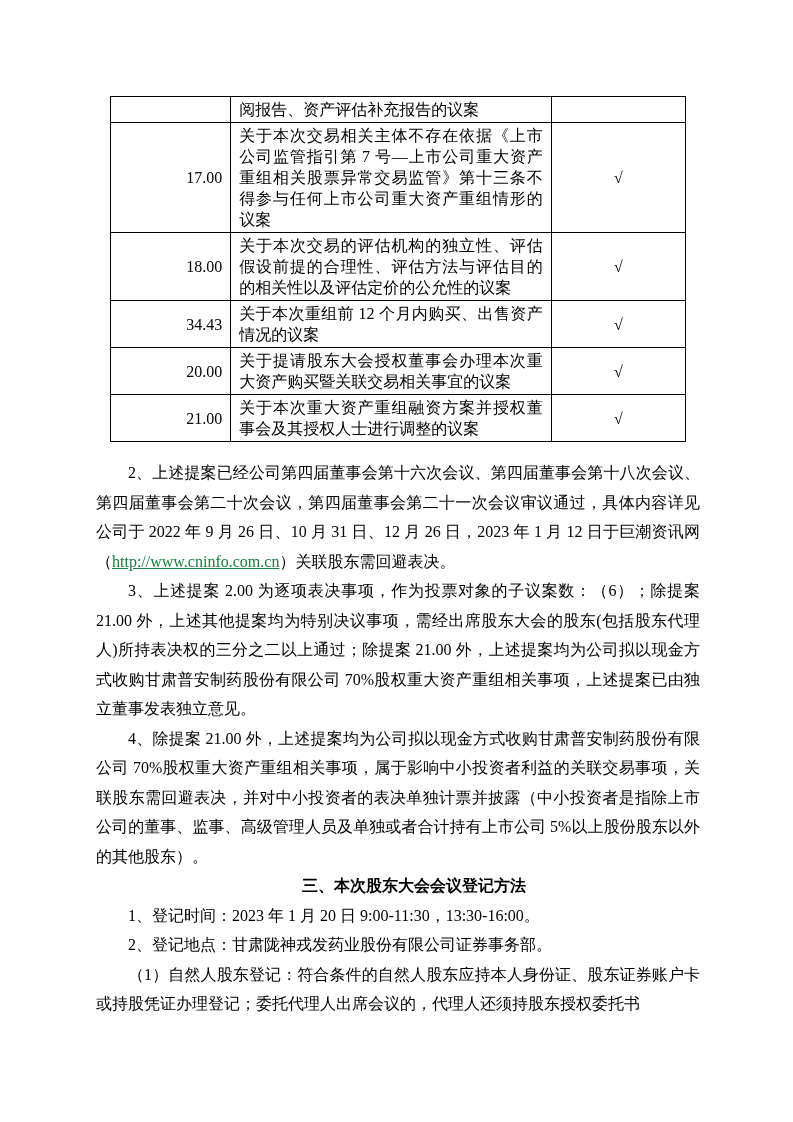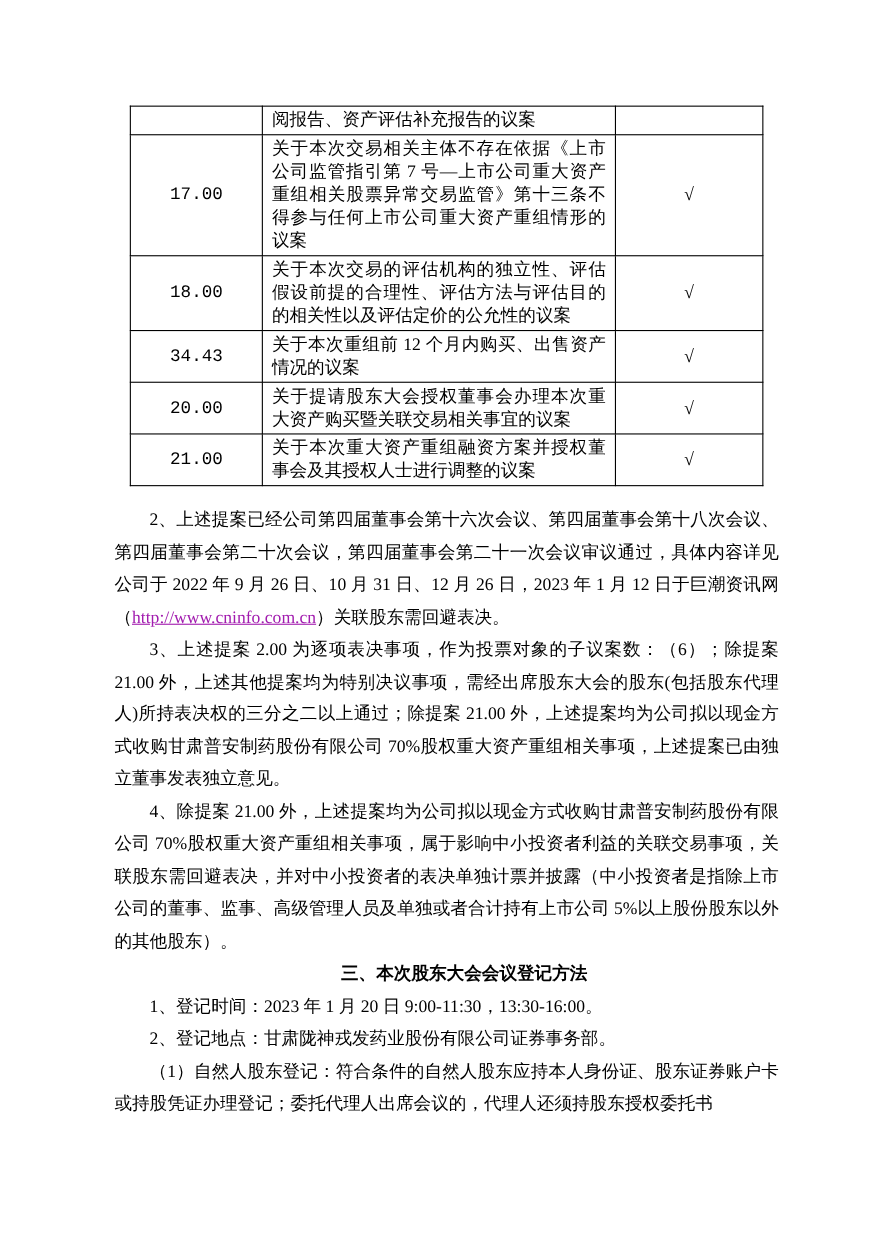--- a/index.html
+++ b/index.html
@@ -2,43 +2,43 @@
 <html><head>
 <meta charset="utf-8">
 <style>
   html,body{margin:0;padding:0;}
   body{
     width:793px;height:1122px;background:#ffffff;color:#000000;
     font-family:"Liberation Serif","DejaVu Serif",serif;
     position:relative;overflow:hidden;
   }
   .content{
-    position:absolute;left:104px;top:96px;width:604px;
+    position:absolute;left:96px;top:96px;width:604px;
   }
   table.proposals{
     width:576px;margin:0 auto;border-collapse:collapse;
     font-size:16px;line-height:21px;table-layout:fixed;
   }
   table.proposals td{
     border:1.5px solid #000;padding:2px 8px;vertical-align:middle;
     overflow:hidden;
   }
-  td.num{width:103px;text-align:center;font-family:Liberation Mono, monospace;}
+  td.num{width:103px;text-align:right;font-family:Liberation Serif, serif;}
   td.txt{width:303px;text-align:justify;}
   td.chk{width:117px;text-align:center;}
   .para{
     font-size:16px;line-height:29.5px;text-align:justify;
     text-indent:32px;margin:0;
   }
   .para.first{margin-top:16px;}
   .heading{
     font-size:16px;line-height:29.5px;font-weight:bold;
     text-indent:32px;margin:0;text-align:center;
   }
-  a.doclink{color:#a21caf;text-decoration:underline;}
+  a.doclink{color:#15803d;text-decoration:underline;}
 </style>
 </head>
 <body>
 
 <div class="content">
 
   <table class="proposals">
     <tbody>
       <tr>
         <td class="num"></td>

